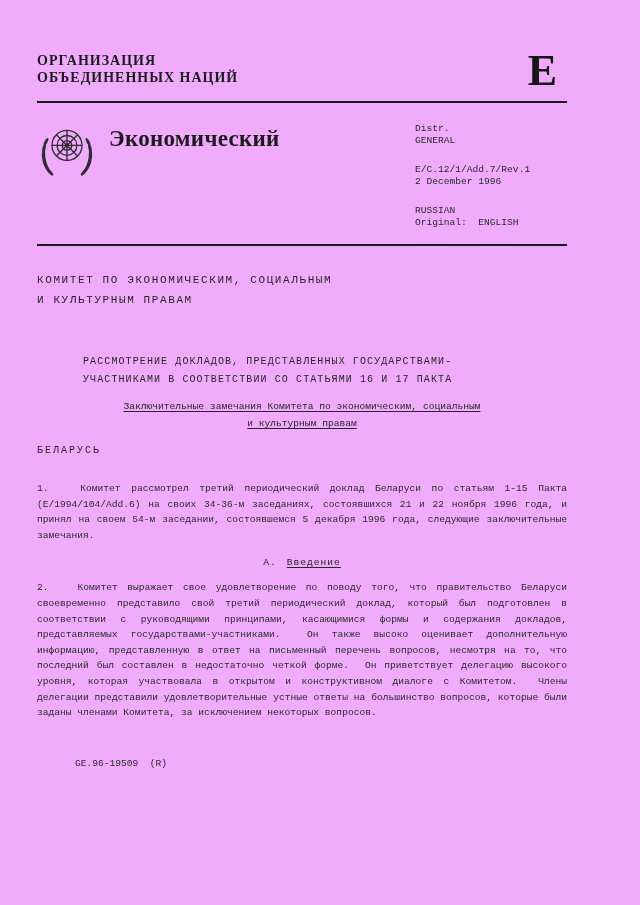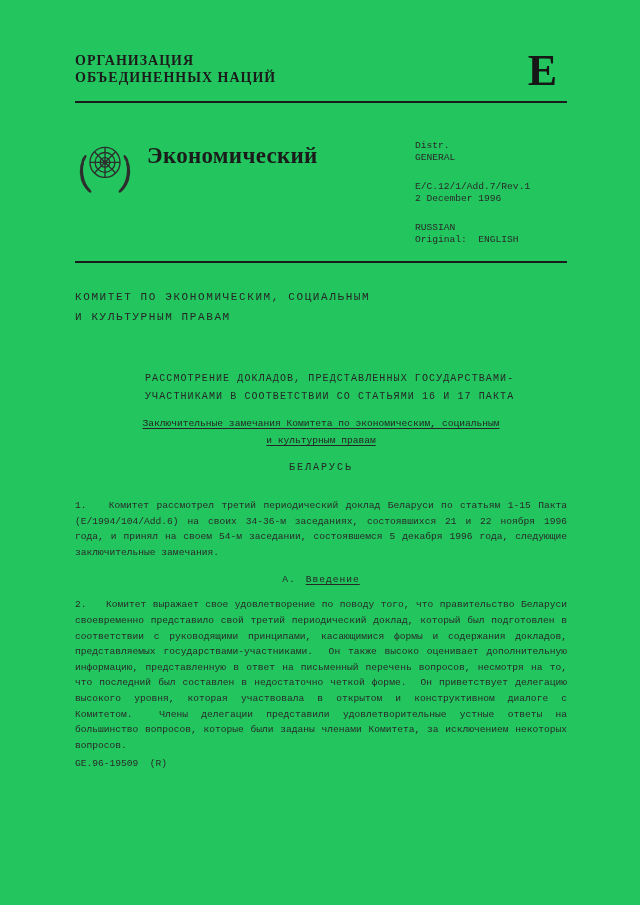--- a/index.html
+++ b/index.html
@@ -1,23 +1,23 @@
 <!DOCTYPE html>
 <html><head>
 <meta charset="utf-8">
 <style>
   * { margin: 0; padding: 0; box-sizing: border-box; }
   html, body { background: #ffffff; }
   .page {
     position: relative;
     width: 640px;
     height: 905px;
-    background: #22c55e;
+    background: #f0abfc;
     color: #222222;
-    padding: 52px 73px 0 75px;
+    padding: 52px 73px 0 37px;
     font-family: "Liberation Mono", "DejaVu Sans Mono", monospace;
     overflow: hidden;
   }
   .top-header { display: flex; justify-content: space-between; align-items: flex-start; }
   .org-name {
     font-family: "Liberation Serif", "DejaVu Serif", serif;
     font-weight: bold;
     font-size: 14px;
     line-height: 17px;
     letter-spacing: 1px;
@@ -28,21 +28,21 @@
     font-weight: bold;
     font-size: 44px;
     line-height: 38px;
     margin-right: 10px;
     color: #161616;
   }
   .rule { border: none; border-top: 2px solid #1a1a1a; }
   .rule-top { margin-top: 11px; }
   .rule-mid { margin-top: 16px; }
 
-  .masthead { display: flex; margin-top: 32px; }
+  .masthead { display: flex; margin-top: 15px; }
   .emblem { flex: 0 0 64px; width: 64px; padding-top: 2px; }
   .council {
     flex: 1;
     font-family: "Liberation Serif", "DejaVu Serif", serif;
     font-weight: bold;
     font-size: 23px;
     line-height: 27px;
     letter-spacing: 0.3px;
     color: #1b1b1b;
     padding-top: 7px;
@@ -59,37 +59,37 @@
 
   .committee {
     margin-top: 24px;
     font-size: 11px;
     line-height: 20px;
     letter-spacing: 1.6px;
     color: #262626;
   }
   .title-block {
     margin-top: 43px;
-    margin-left: 70px;
+    margin-left: 46px;
     font-size: 10px;
     line-height: 18px;
     letter-spacing: 1.1px;
     color: #262626;
   }
   .subtitle {
     margin-top: 9px;
     text-align: center;
     font-size: 9.6px;
     line-height: 17px;
     color: #262626;
   }
   .underlined { text-decoration: underline; text-underline-offset: 2px; }
   .country {
     margin-top: 13px;
-    text-align: center;
+    text-align: left;
     font-size: 10px;
     letter-spacing: 2px;
     color: #262626;
   }
   .para {
     margin-top: 25px;
     font-size: 9.6px;
     line-height: 15.6px;
     text-align: justify;
     color: #2a2a2a;

